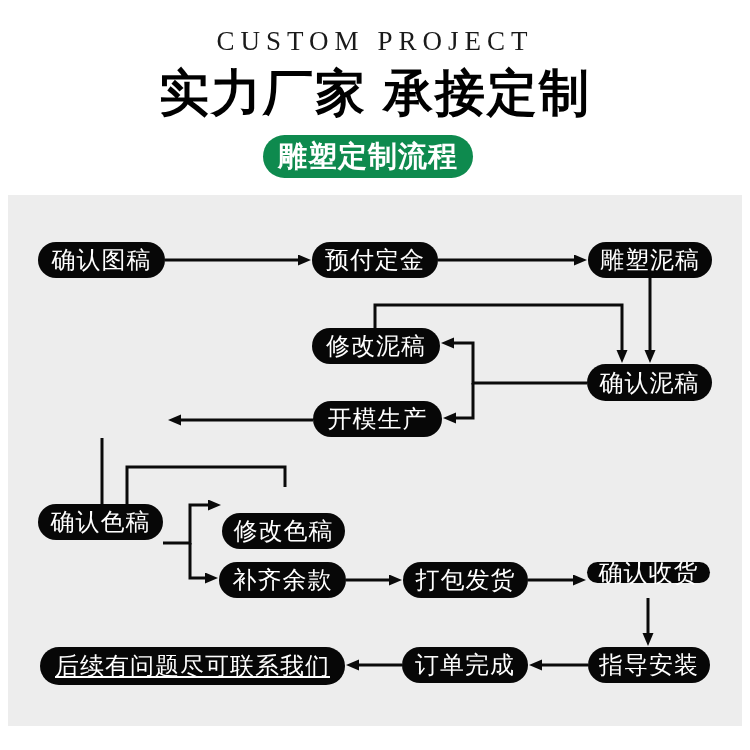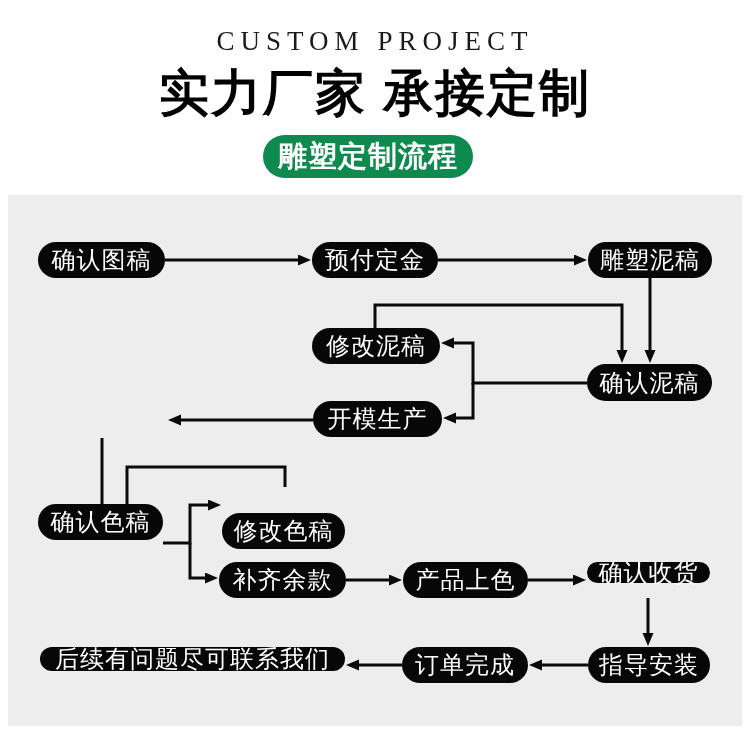--- a/index.html
+++ b/index.html
@@ -58,19 +58,19 @@
 
   <div class="pill" style="left:38px;top:242px;width:127px;height:36px;">确认图稿</div>
   <div class="pill" style="left:312px;top:242px;width:126px;height:36px;">预付定金</div>
   <div class="pill" style="left:588px;top:242px;width:124px;height:36px;">雕塑泥稿</div>
   <div class="pill" style="left:312px;top:328px;width:128px;height:36px;">修改泥稿</div>
   <div class="pill" style="left:587px;top:364px;width:125px;height:37px;">确认泥稿</div>
   <div class="pill" style="left:313px;top:401px;width:129px;height:36px;">开模生产</div>
   <div class="pill" style="left:222px;top:487px;width:123px;height:36px;margin-top:26px;">修改色稿</div>
   <div class="pill" style="left:38px;top:504px;width:125px;height:36px;">确认色稿</div>
   <div class="pill" style="left:219px;top:562px;width:127px;height:36px;">补齐余款</div>
-  <div class="pill" style="left:403px;top:562px;width:125px;height:36px;">产品上色</div>
+  <div class="pill" style="left:403px;top:562px;width:125px;height:36px;">打包发货</div>
   <div class="pill" style="left:587px;top:562px;width:123px;height:21px;">确认收货</div>
   <div class="pill" style="left:588px;top:647px;width:122px;height:36px;">指导安装</div>
   <div class="pill" style="left:402px;top:647px;width:126px;height:36px;">订单完成</div>
-  <div class="pill" style="left:40px;top:647px;width:305px;height:24px;">后续有问题尽可联系我们</div>
+  <div class="pill" style="left:40px;top:647px;width:305px;height:38px;text-decoration:underline;">后续有问题尽可联系我们</div>
 
 </div>
 
 </body></html>

